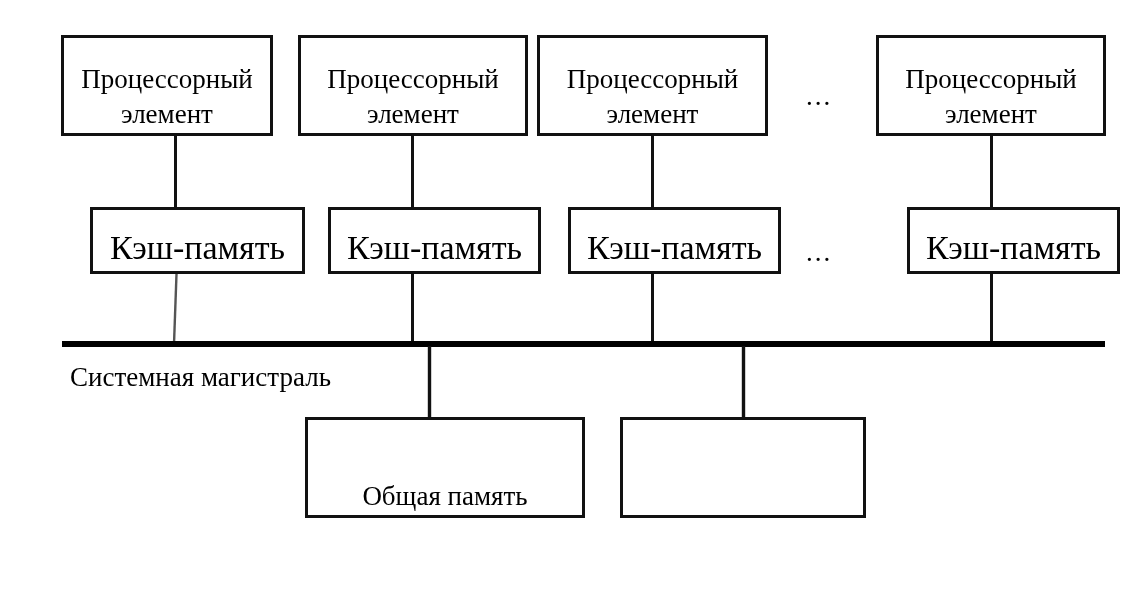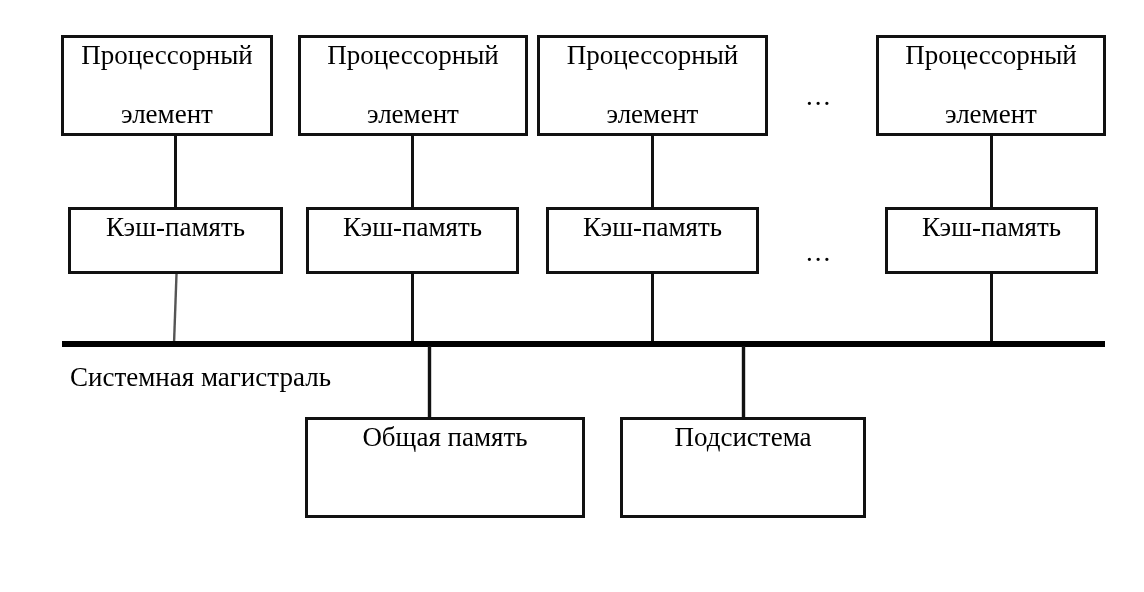--- a/index.html
+++ b/index.html
@@ -26,31 +26,31 @@
     pointer-events: none;
   }
   .node {
     position: absolute;
     box-sizing: border-box;
     border: 3px solid #111111;
     background: #ffffff;
     display: flex;
     flex-direction: column;
     align-items: center;
-    justify-content: space-between;
+    justify-content: flex-end;
     text-align: center;
     line-height: 1.32;
     z-index: 3;
   }
   .node .line {
     display: block;
     white-space: nowrap;
   }
   .pe-node  { font-size: 27px; }
-  .cache-node { font-size: 27px; }
+  .cache-node { font-size: 34px; margin-left: 22px; }
   .bottom-node { font-size: 27px; }
   .ellipsis {
     position: absolute;
     font-size: 27px;
     letter-spacing: 2px;
     line-height: 1;
     z-index: 3;
     color: #000000;
   }
   .bus-label {
@@ -124,16 +124,15 @@
     <span class="line">Кэш-память</span>
   </div>
 
   <div class="bus-label" style="left:70px; top:364px;">Системная магистраль</div>
 
   <div class="node bottom-node" style="left:305px; top:417px; width:280px; height:101px;">
     <span class="line">Общая память</span>
   </div>
 
   <div class="node bottom-node" style="left:620px; top:417px; width:246px; height:101px;">
-    <span class="line">Подсистема</span>
   </div>
 
 </div>
 
 </body></html>

